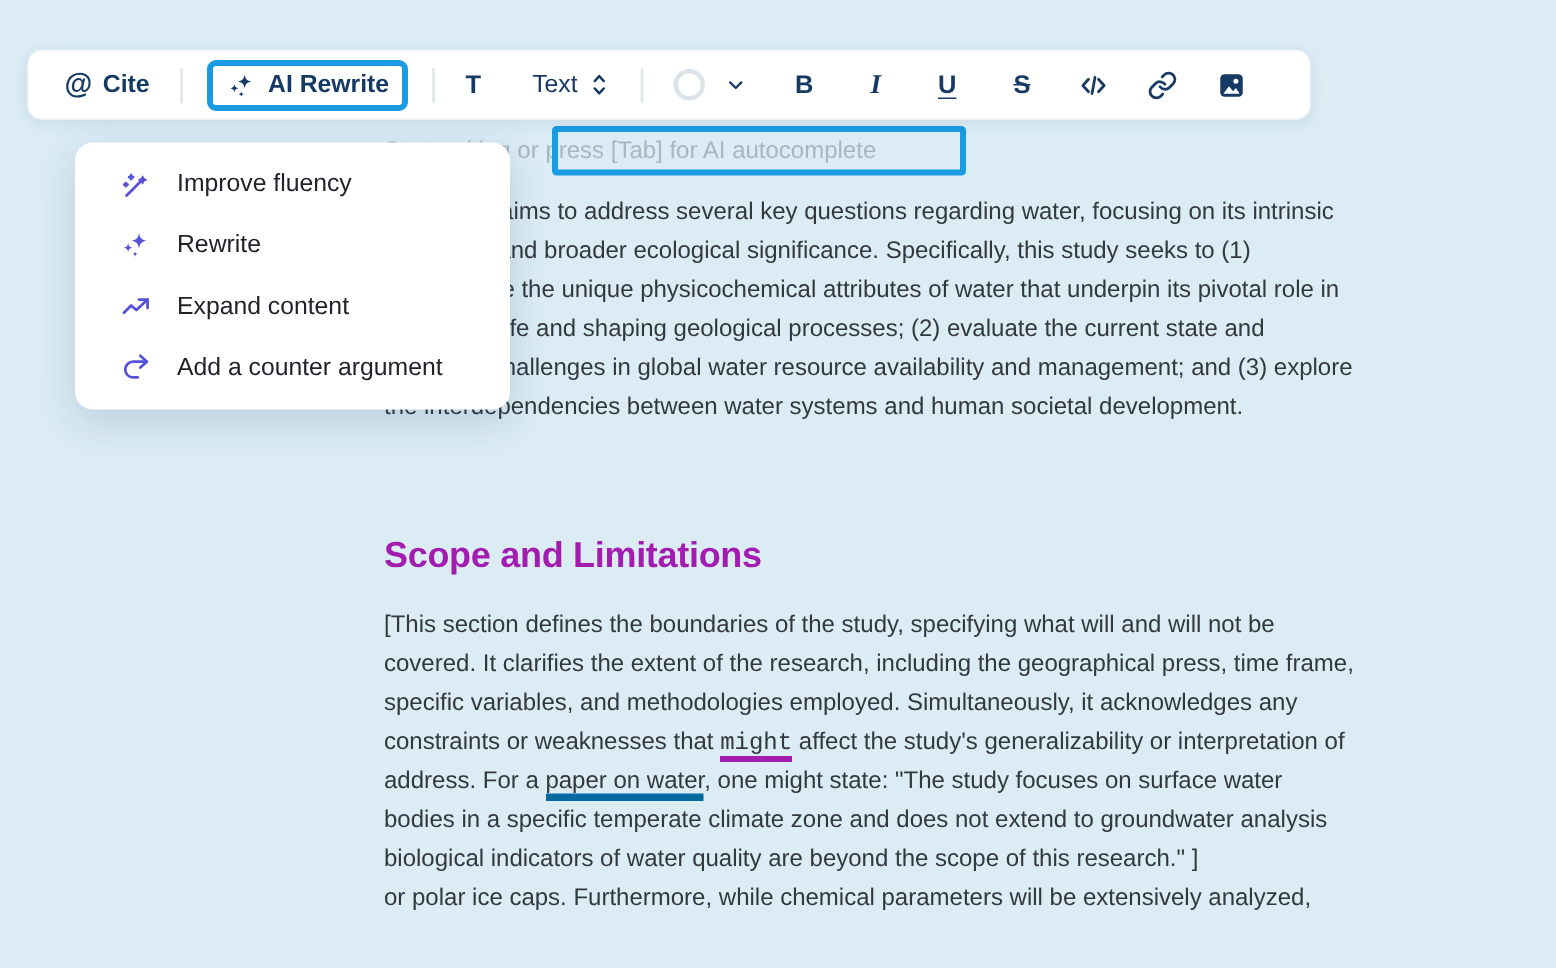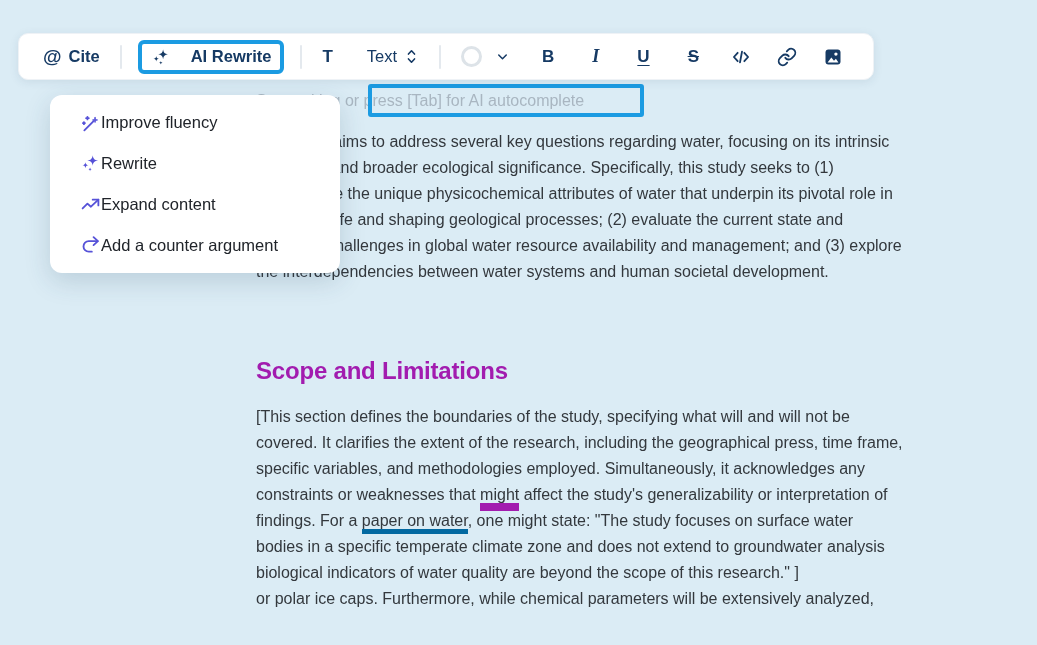--- a/index.html
+++ b/index.html
@@ -45,30 +45,30 @@
   }
   
   .para{position:absolute;left:256px;width:740px;font-size:16px;line-height:26px;color:#33383d;z-index:1;}
   .para .line{white-space:nowrap;}
   .para1{top:129px;}
   .para2{top:404px;}
   .doc-heading{
     position:absolute;left:256px;top:357px;font-size:24px;font-weight:700;color:#a21caf;
     letter-spacing:-.2px;z-index:1;
   }
-  .u-yellow{border-bottom:8px solid #a21caf;}
+  .u-yellow{border-bottom:4px solid #a21caf;font-family:Liberation Mono, monospace;}
   .u-blue{border-bottom:5px solid #0369a1;}
   
   .ai-menu{
     position:absolute;left:50px;top:95px;width:290px;z-index:5;
     background:#ffffff;border-radius:12px;box-shadow:0 8px 26px rgba(40,70,100,.18);
     padding:7px 0;box-sizing:border-box;
   }
   .ai-item{
-    height:41px;display:flex;align-items:center;padding-left:30px;cursor:pointer;
+    height:41px;display:flex;align-items:center;gap:17px;padding-left:30px;cursor:pointer;
     font-size:16.5px;color:#20242a;
   }
   .ai-item .mi{color:#5652d8;display:flex;align-items:center;}
   .ai-item .mi svg{display:block;}
 </style>
 </head>
 <body>
 
 <div class="ghost-line">Start writing or press [Tab] for AI autocomplete</div>
 
@@ -81,21 +81,21 @@
     <div class="line"><span>the interdependencies between water systems and human societal development.</span></div>
   </div>
 
 <div class="doc-heading">Scope and Limitations</div>
 
 <div class="para para2">
     <div class="line"><span>[This section defines the boundaries of the study, specifying what will and will not be</span></div>
     <div class="line"><span>covered. It clarifies the extent of the research, including the geographical press, time frame,</span></div>
     <div class="line"><span>specific variables, and methodologies employed. Simultaneously, it acknowledges any</span></div>
     <div class="line"><span>constraints or weaknesses that </span><span class="u-yellow">might</span><span> affect the study's generalizability or interpretation of</span></div>
-    <div class="line"><span>findings. For a </span><span class="u-blue">paper on water</span><span>, one might state: "The study focuses on surface water</span></div>
+    <div class="line"><span>address. For a </span><span class="u-blue">paper on water</span><span>, one might state: "The study focuses on surface water</span></div>
     <div class="line"><span>bodies in a specific temperate climate zone and does not extend to groundwater analysis</span></div>
     <div class="line"><span>biological indicators of water quality are beyond the scope of this research." ]</span></div>
     <div class="line"><span>or polar ice caps. Furthermore, while chemical parameters will be extensively analyzed,</span></div>
   </div>
 
 <div class="tab-annotation"></div>
 
 <div class="ai-menu">
   <div class="ai-item">
     <span class="mi">
@@ -141,21 +141,21 @@
 <div class="toolbar">
 
   <button class="tb-btn">
     <span class="at-glyph">@</span>
     <span>Cite</span>
   </button>
 
   <div class="tb-sep"></div>
 
   <div class="ai-box">
-    <button class="tb-btn" style="padding:0;gap:20px;text-align:center;">
+    <button class="tb-btn" style="padding:0;gap:8px;text-align:center;">
       <span class="tb-icon">
         <svg width="20" height="20" viewBox="0 0 24 24" fill="currentColor">
           <path d="M14.5 3 C15 6.8 16.5 8.3 20.3 8.8 C16.5 9.3 15 10.8 14.5 14.6 C14 10.8 12.5 9.3 8.7 8.8 C12.5 8.3 14 6.8 14.5 3 Z"></path>
           <path d="M6.3 10.8 C6.6 12.9 7.5 13.8 9.6 14.1 C7.5 14.4 6.6 15.3 6.3 17.4 C6 15.3 5.1 14.4 3 14.1 C5.1 13.8 6 12.9 6.3 10.8 Z"></path>
           <path d="M11.8 16.8 C12 18.1 12.6 18.7 13.9 18.9 C12.6 19.1 12 19.7 11.8 21 C11.6 19.7 11 19.1 9.7 18.9 C11 18.7 11.6 18.1 11.8 16.8 Z"></path>
         </svg>
       </span>
       <span>AI Rewrite</span>
     </button>
   </div>

